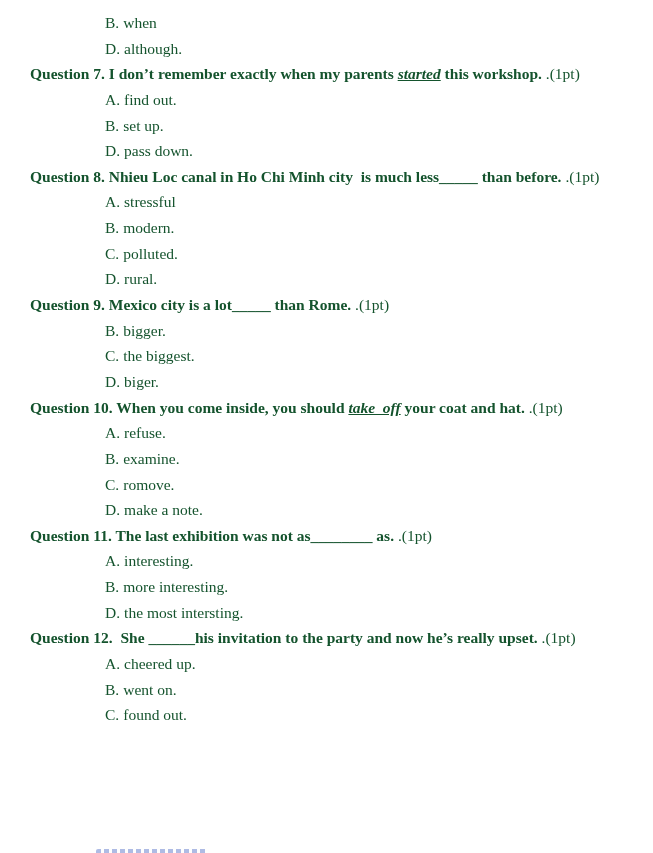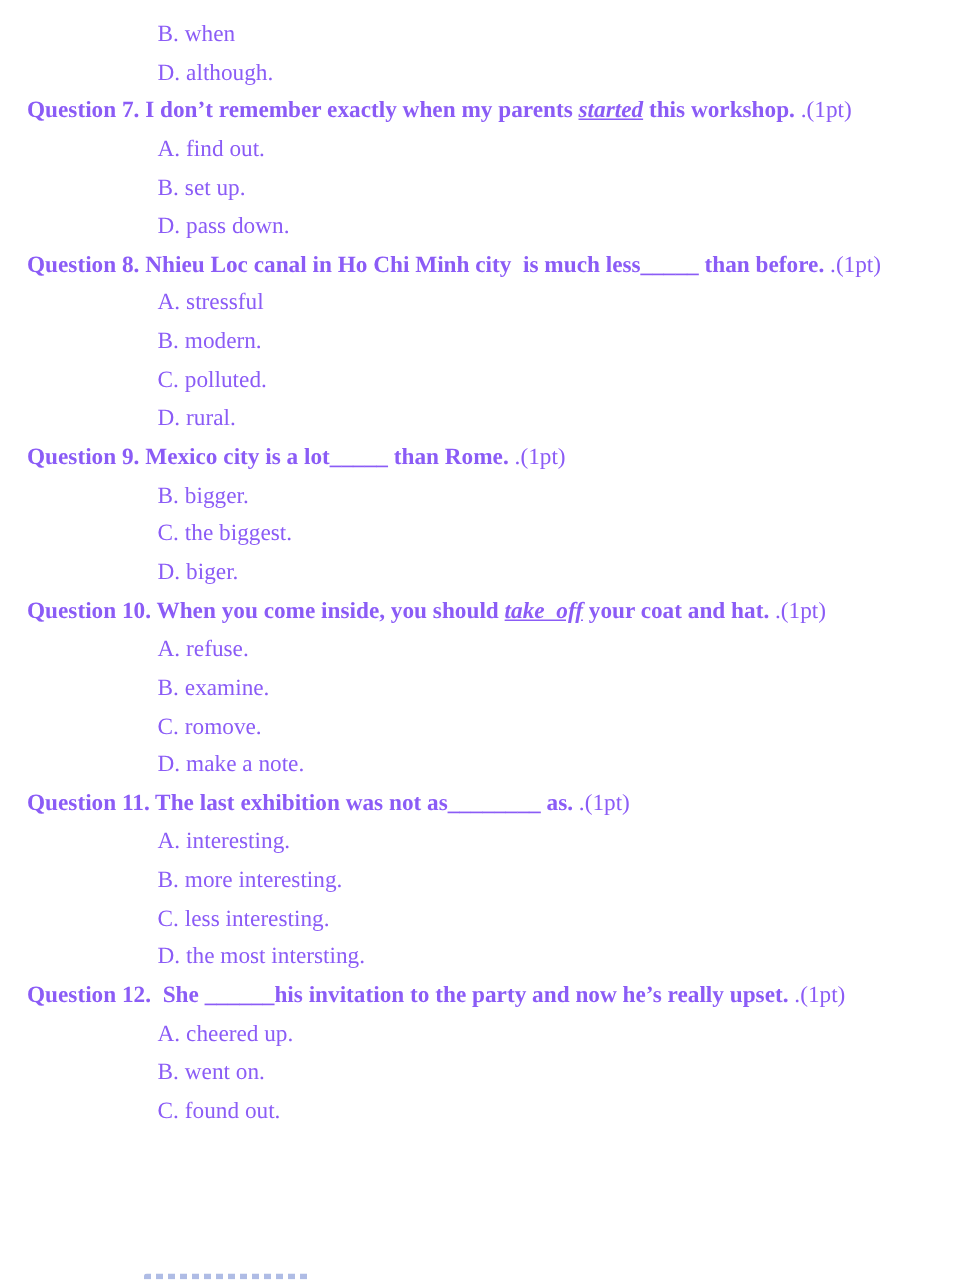--- a/index.html
+++ b/index.html
@@ -8,32 +8,32 @@
     background: #ffffff;
   }
   .page {
     position: relative;
     width: 653px;
     height: 853px;
     background: #ffffff;
     overflow: hidden;
     font-family: "Liberation Serif", "DejaVu Serif", serif;
     font-size: 15.5px;
-    color: #8b5cf6;
+    color: #14532d;
     padding-top: 10px;
     box-sizing: border-box;
   }
   .line {
     line-height: 25.65px;
     height: 25.65px;
     white-space: pre-wrap;
     overflow: visible;
   }
   .question-line {
-    padding-left: 18px;
+    padding-left: 30px;
   }
   .option-line {
     padding-left: 105px;
   }
   .seg-bold   { font-weight: 700; }
   .seg-normal { font-weight: 400; }
   .seg-emphasis {
     font-weight: 700;
     font-style: italic;
     text-decoration: underline;
@@ -81,21 +81,20 @@
       <div class="line option-line"><span class="option-label">C.</span><span>the biggest.</span></div>
       <div class="line option-line"><span class="option-label">D.</span><span>biger.</span></div>
       <div class="line question-line"><span class="seg-bold">Question 10. When you come inside, you should </span><span class="seg-emphasis">take  off</span><span class="seg-bold"> your coat and hat.</span><span class="seg-normal"> .(1pt)</span></div>
       <div class="line option-line"><span class="option-label">A.</span><span>refuse.</span></div>
       <div class="line option-line"><span class="option-label">B.</span><span>examine.</span></div>
       <div class="line option-line"><span class="option-label">C.</span><span>romove.</span></div>
       <div class="line option-line"><span class="option-label">D.</span><span>make a note.</span></div>
       <div class="line question-line"><span class="seg-bold">Question 11. The last exhibition was not as________ as.</span><span class="seg-normal"> .(1pt)</span></div>
       <div class="line option-line"><span class="option-label">A.</span><span>interesting.</span></div>
       <div class="line option-line"><span class="option-label">B.</span><span>more interesting.</span></div>
-      <div class="line option-line"><span class="option-label">C.</span><span>less interesting.</span></div>
       <div class="line option-line"><span class="option-label">D.</span><span>the most intersting.</span></div>
       <div class="line question-line"><span class="seg-bold">Question 12.  She ______his invitation to the party and now he’s really upset.</span><span class="seg-normal"> .(1pt)</span></div>
       <div class="line option-line"><span class="option-label">A.</span><span>cheered up.</span></div>
       <div class="line option-line"><span class="option-label">B.</span><span>went on.</span></div>
       <div class="line option-line"><span class="option-label">C.</span><span>found out.</span></div>
     </div>
   <div class="cutoff-fragment">
     <div class="frag-bar"></div>
   </div>
 </div>

